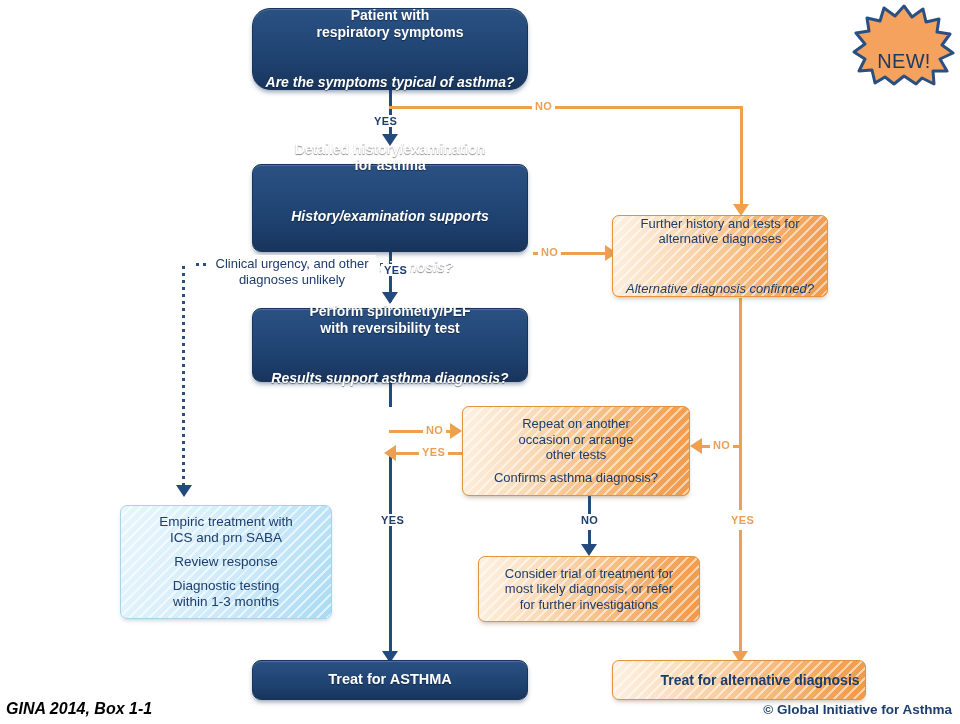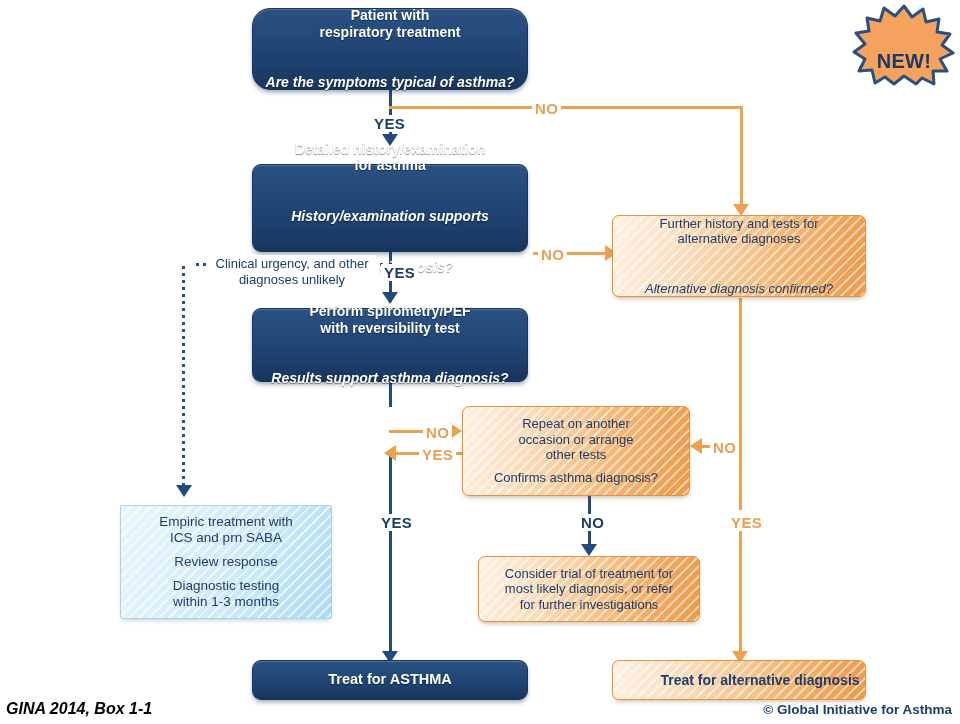--- a/index.html
+++ b/index.html
@@ -57,21 +57,21 @@
         rgba(255,255,255,.55) 2px,
         rgba(255,255,255,0) 2px,
         rgba(255,255,255,0) 7px),
       linear-gradient(100deg,#fdf1e2 0%,#fbdfc1 25%,#f9cc9d 45%,#f6b878 65%,#f2a257 88%,#ef9a4b 100%);
   }
 
   
   .lightblue{
     color:#1d3d6b;
     border:1px solid #a9d4e8;
-    border-radius:2px;
+    border-radius:7px;
     background-image:
       repeating-linear-gradient(135deg,
         rgba(255,255,255,.62) 0px,
         rgba(255,255,255,.62) 2px,
         rgba(255,255,255,0) 2px,
         rgba(255,255,255,0) 7px),
       linear-gradient(115deg,#e8f6fc 0%,#dcf0fb 30%,#cbe9f9 60%,#b6e0f6 85%,#a9dbf4 100%);
     box-shadow:0 3px 5px -2px rgba(60,110,150,.35);
   }
 
@@ -99,42 +99,42 @@
   }
   .dotline-h{
     position:absolute;height:3px;z-index:1;
     background-image:linear-gradient(to right,#2a4f82 50%,rgba(255,255,255,0) 0%);
     background-size:7px 3px;background-repeat:repeat-x;
   }
 
   
   .elabel{
     position:absolute;z-index:6;
-    font-size:15px;font-weight:bold;letter-spacing:.4px;
+    font-size:11px;font-weight:bold;letter-spacing:.4px;
     background:#ffffff;padding:0 3px;
   }
   .lab-navy{color:#1d3d6b;}
   .lab-orng{color:#e9a055;}
 
   
   .annot{
     position:absolute;z-index:6;text-align:center;
     color:#1d3d6b;font-size:13px;line-height:1.22;
     background:#ffffff;padding:1px 4px;
   }
 
   
   .starburst{
     position:absolute;z-index:8;
     display:flex;align-items:center;justify-content:center;
   }
   .starburst svg{display:block;}
   .starburst .st-txt{
     position:absolute;
-    color:#1d3a63;font-weight:bold;font-size:20px;
+    color:#1d3a63;font-weight:normal;font-size:20px;
     letter-spacing:.3px;
     margin-top:32px;
   }
 
   
   .foot-left{
     position:absolute;left:6px;top:700px;z-index:9;
     font-style:italic;font-weight:bold;font-size:16px;color:#000000;
   }
   .foot-right{
@@ -184,34 +184,34 @@
   <div class="arrow arr-down-navy" style="left:382px;top:651px;"></div>
 
   <div class="vline navy" style="left:588px;top:496px;height:22px;"></div>
   <div class="vline navy" style="left:588px;top:530px;height:18px;"></div>
   <div class="arrow arr-down-navy" style="left:581px;top:544px;"></div>
 
   <div class="vline orng" style="left:739px;top:624px;height:32px;"></div>
 
   <div class="node blue" style="left:252px;top:8px;width:276px;height:82px;font-size:14px;padding:8px 12px;border-radius:18px;">
     <span class="ln">Patient with</span>
-    <span class="ln">respiratory treatment</span>
+    <span class="ln">respiratory symptoms</span>
     <span class="gap"></span>
     <span class="ln it">Are the symptoms typical of asthma?</span>
   </div>
 
   <div class="node blue" style="left:252px;top:164px;width:276px;height:88px;font-size:14px;padding:7px 10px;">
     <span class="ln">Detailed history/examination</span>
     <span class="ln">for asthma</span>
     <span class="gap"></span>
     <span class="ln it">History/examination supports</span>
     <span class="ln it">asthma diagnosis?</span>
   </div>
 
-  <div class="node orange" style="left:612px;top:215px;width:254px;height:82px;font-size:13px;padding:6px 1px;align-items:center;">
+  <div class="node orange" style="left:612px;top:215px;width:216px;height:82px;font-size:13px;padding:6px 1px;align-items:center;">
     <span class="ln">Further history and tests for</span>
     <span class="ln">alternative diagnoses</span>
     <span class="gap"></span>
     <span class="ln it">Alternative diagnosis confirmed?</span>
   </div>
 
   <div class="node blue" style="left:252px;top:308px;width:276px;height:74px;font-size:14px;padding:7px 10px;">
     <span class="ln">Perform spirometry/PEF</span>
     <span class="ln">with reversibility test</span>
     <span class="gap"></span>

